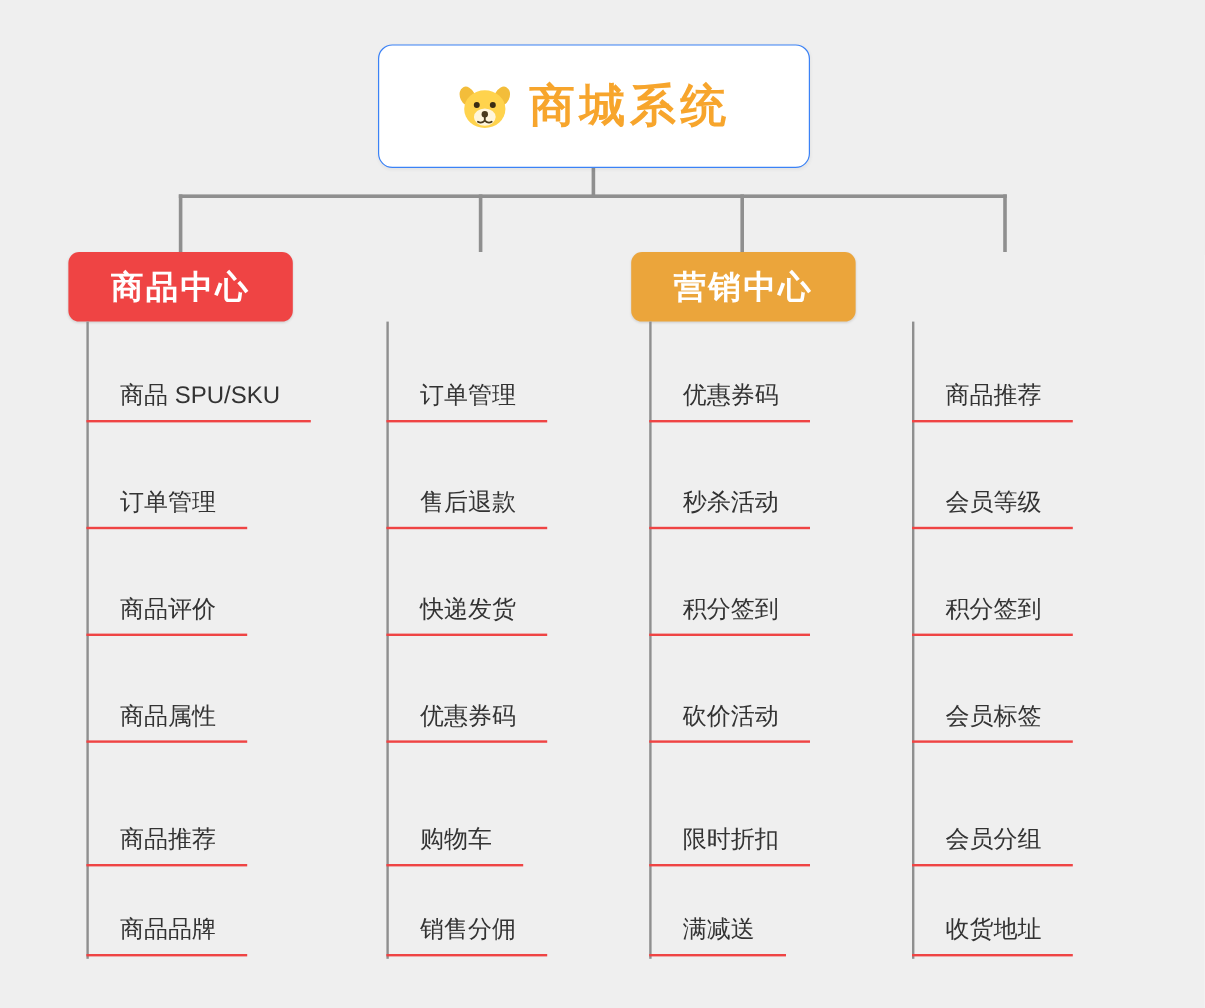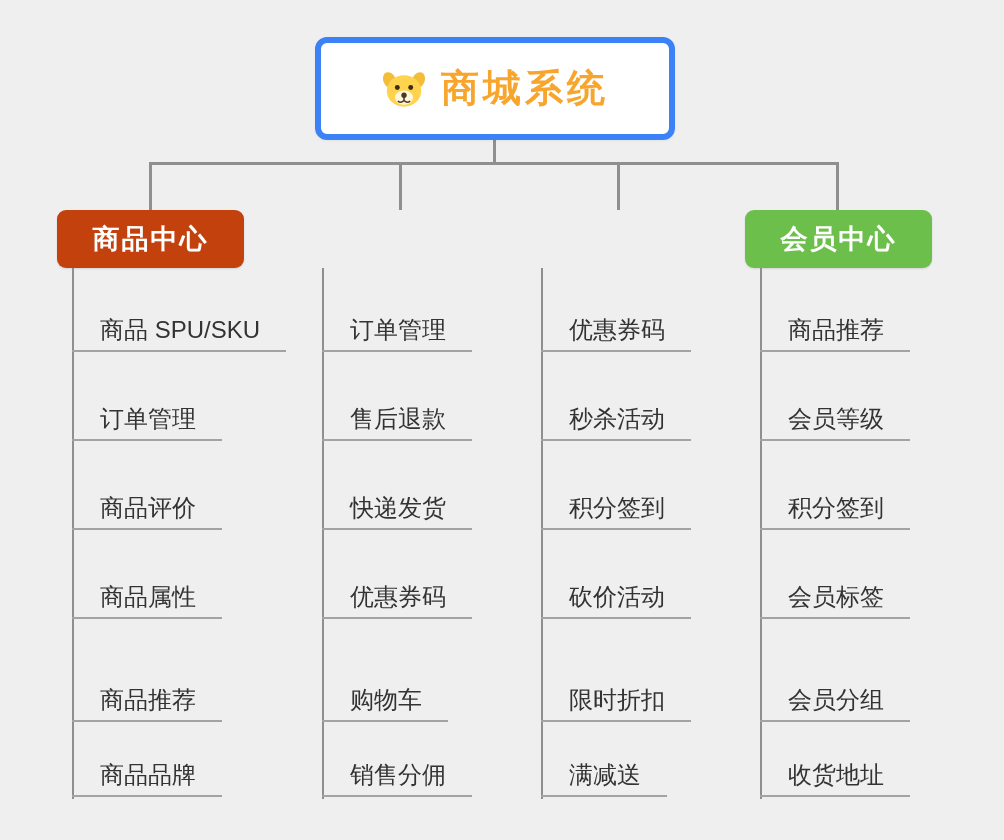--- a/index.html
+++ b/index.html
@@ -6,21 +6,21 @@
   .canvas {
     position:relative; width:1004px; height:840px;
     background:#efefef; overflow:hidden;
     font-family:"Liberation Sans", sans-serif;
   }
   .line { position:absolute; background:#8f8f8f; }
 
   
   .root-node {
     position:absolute; left:315px; top:37px; width:360px; height:103px;
-    background:#ffffff; border:6px solid #3b82f6; border-radius:12px;
+    background:#ffffff; border:1px solid #3b82f6; border-radius:12px;
     display:flex; align-items:center; justify-content:center; gap:14px;
     box-shadow:0 1px 3px rgba(0,0,0,.05); box-sizing:border-box;
   }
   .root-title { font-size:38px; font-weight:bold; letter-spacing:4px; color:#f7a52c; }
 
   
   .branch {
     position:absolute; top:210px; width:187px; height:58px;
     border-radius:9px; display:flex; align-items:center; justify-content:center;
     color:#ffffff; font-size:27px; font-weight:bold; letter-spacing:2px;
@@ -30,22 +30,22 @@
   .b1 { left:307px; background:#e45b5b; }
   .b2 { left:526px; background:#eba53b; }
   .b3 { left:745px; background:#6cbf4b; }
 
   
   .col  { position:absolute; top:268px; width:240px; }
   .c0 { left:72px; } .c1 { left:322px; } .c2 { left:541px; } .c3 { left:760px; }
   .spine { position:absolute; left:0; top:0; width:2px; height:531px; background:#8f8f8f; }
   .child {
     position:absolute; left:0; white-space:nowrap;
-    font-size:24px; line-height:24px; color:#333333;
-    padding:0 26px 8px 28px; border-bottom:2px solid #a3a3a3;
+    font-size:20px; line-height:24px; color:#333333;
+    padding:0 26px 8px 28px; border-bottom:2px solid #ef4444;
   }
   .r0{top:50px} .r1{top:139px} .r2{top:228px} .r3{top:317px} .r4{top:420px} .r5{top:495px}
 
   
   .ln-root-drop   { left:493px; top:140px; width:3px;  height:24px; }
   .ln-cross       { left:149px; top:162px; width:690px; height:3px; }
   .ln-d0 { left:149px; top:162px; width:3px; height:48px; }
   .ln-d1 { left:399px; top:162px; width:3px; height:48px; }
   .ln-d2 { left:617px; top:162px; width:3px; height:48px; }
   .ln-d3 { left:836px; top:162px; width:3px; height:48px; }
@@ -71,25 +71,25 @@
         <circle cx="17" cy="20.5" r="2.6" fill="#3a2c13"></circle>
         <circle cx="31" cy="20.5" r="2.6" fill="#3a2c13"></circle>
         <ellipse cx="24" cy="31" rx="9.5" ry="7.5" fill="#fff6dd"></ellipse>
         <circle cx="24" cy="28.5" r="2.8" fill="#4a3a1e"></circle>
         <path d="M24 31 v3 M24 34 q-3 3 -6 1 M24 34 q3 3 6 1" stroke="#4a3a1e" stroke-width="1.6" fill="none" stroke-linecap="round"></path>
       </svg>
     </span>
     <span class="root-title" style="color: rgb(247, 165, 44);">商城系统</span>
   </div>
 
-  <div class="branch b0" style="background-color: #c2410c;">
+  <div class="branch b0" style="background-color: #ef4444;">
     <span>商品中心</span>
   </div>
-  <div class="branch b3" style="background-color: rgb(108, 191, 75);">
-    <span>会员中心</span>
+  <div class="branch b2" style="background-color: rgb(235, 165, 59);">
+    <span>营销中心</span>
   </div>
 
   <div class="col c0">
     <div class="spine"></div>
     <div class="child r0">商品 SPU/SKU</div>
     <div class="child r1">订单管理</div>
     <div class="child r2">商品评价</div>
     <div class="child r3">商品属性</div>
     <div class="child r4">商品推荐</div>
     <div class="child r5">商品品牌</div>

